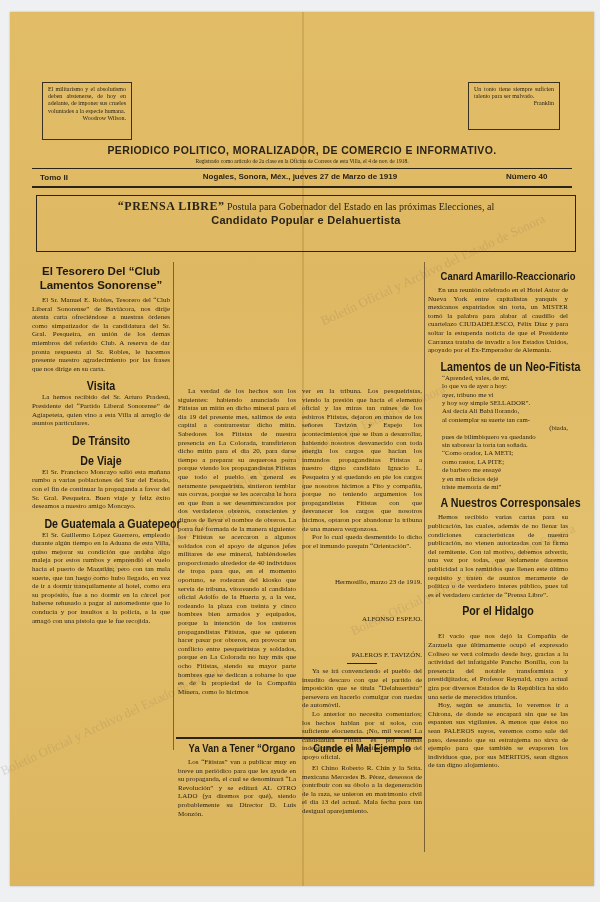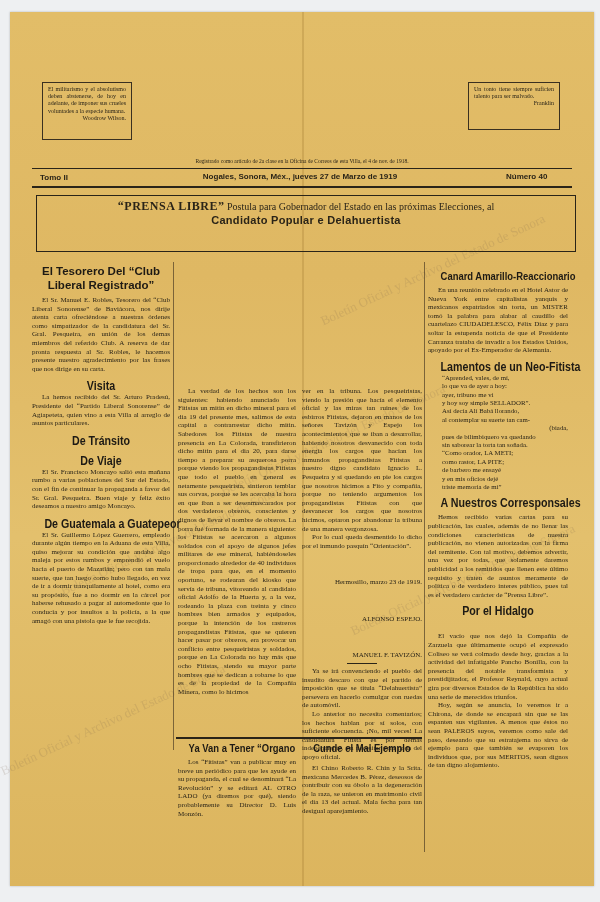--- a/index.html
+++ b/index.html
@@ -47,56 +47,57 @@
   <div class="watermark" style="left:-20px;top:700px">Boletín Oficial y Archivo del Estado de Sonora</div>
 
   <div class="abs quote-box" style="left:32px;top:70px;width:78px;height:50px">
     <div>El militarismo y el absolutismo deben abstenerse, de hoy en adelante, de imponer sus crueles voluntades a la especie humana.</div>
     <div class="auth">Woodrow Wilson.</div>
   </div>
   <div class="abs quote-box" style="left:458px;top:70px;width:80px;height:40px">
     <div>Un tonto tiene siempre suficien talento para ser malvado.</div>
     <div class="auth">Franklin</div>
   </div>
+  <div class="abs subtitle" style="left:20px;top:132px;width:544px">PERIODICO POLITICO, MORALIZADOR, DE COMERCIO E INFORMATIVO.</div>
   <div class="abs reg" style="left:20px;top:146px;width:544px">Registrado como artículo de 2a clase en la Oficina de Correos de esta Villa, el 4 de nov. de 1918.</div>
   <div class="rule" style="left:22px;top:156px;width:540px"></div>
   <div class="abs dateline" style="left:30px;top:161px">Tomo II</div>
   <div class="abs dateline" style="left:160px;top:160px;width:260px;text-align:center">Nogales, Sonora, Méx., jueves 27 de Marzo de 1919</div>
   <div class="abs dateline" style="left:496px;top:160px">Número 40</div>
   <div class="rule" style="left:22px;top:174px;width:540px;border-top-width:2px"></div>
 
   <div class="abs banner" style="left:26px;top:183px;width:538px;height:55px">
     <div class="l1"><b>“PRENSA LIBRE”</b><span> Postula para Gobernador del Estado en las próximas Elecciones, al</span></div>
     <div class="l3">Candidato Popular e Delahuertista</div>
   </div>
 
   <div class="vr" style="left:163px;top:250px;height:488px"></div>
   <div class="vr" style="left:414px;top:250px;height:590px"></div>
 
   <div class="col" style="left:22px;top:252px;width:138px">
-    <div class="hd hd-l" style="white-space:normal;transform:none;font-size:11.5px">El Tesorero Del “Club Liberal Registrado”</div>
+    <div class="hd hd-l" style="white-space:normal;transform:none;font-size:11.5px">El Tesorero Del “Club Lamentos Sonorense”</div>
     <p style="margin-top:4px">El Sr. Manuel E. Robles, Tesorero del “Club Liberal Sonorense” de Baviácora, nos dirije atenta carta ofreciéndose a nuestras órdenes como simpatizador de la candidatura del Sr. Gral. Pesqueira, en unión de los demas miembros del referido Club. A reserva de dar pronta respuesta al Sr. Robles, le hacemos presente nuestro agradecimiento por las frases que nos dirige en su carta.</p>
     <div class="hd hd-l" style="margin-top:6px">Visita</div>
     <p>La hemos recibido del Sr. Arturo Pradesú, Presidente del “Partido Liberal Sonorense” de Agiapeteta, quien vino a esta Villa al arreglo de asuntos particulares.</p>
     <div class="hd hd-l" style="margin-top:6px">De Tránsito</div>
     <div class="hd hd-l" style="margin-top:6px">De Viaje</div>
     <p>El Sr. Francisco Moncayo salió esta mañana rumbo a varias poblaciones del Sur del Estado, con el fin de continuar la propaganda a favor del Sr. Gral. Pesqueira. Buen viaje y feliz éxito deseamos a nuestro amigo Moncayo.</p>
     <div class="hd hd-l" style="margin-top:6px">De Guatemala a Guatepeor</div>
     <p>El Sr. Guillermo López Guerrero, empleado durante algún tiempo en la Aduana de esta Villa, quiso mejorar su condición que andaba algo maleja por estos rumbos y emprendió el vuelo hacia el puerto de Mazatlán; pero con tan mala suerte, que tan luego como hubo llegado, en vez de ir a dormir tranquilamente al hotel, como era su propósito, fue a no dormir en la cárcel por haberse rehusado a pagar al automedonte que lo conducía y por insultos a la policía, a la que amagó con una pistola que le fue recojida.</p>
   </div>
 
   <div class="col" style="left:168px;top:375px;width:118px">
     <p>La verdad de los hechos son los siguientes: habiendo anunciado los Fitistas un mitin en dicho mineral para el dia 19 del presente mes, salimos de esta capital a contrarrestar dicho mitin. Sabedores los Fitistas de nuestra presencia en La Colorada, transfirieron dicho mitin para el dia 20, para darse tiempo a preparar su asquerosa porra porque viendo los propagandistas Fitistas que todo el pueblo en general es netamente pesqueirista, sintieron temblar sus corvas, porque se les acercaba la hora en que iban a ser desenmascarados por dos verdaderos obreros, conscientes y dignos de llevar el nombre de obreros. La porra fué formada de la manera siguiente: los Fitistas se acercaron a algunos soldados con el apoyo de algunos jefes militares de ese mineral, habiéndoseles proporcionado alrededor de 40 individuos de tropa para que, en el momento oportuno, se rodearan del kiosko que servía de tribuna, vitoreando al candidato oficial Adolfo de la Huerta y, a la vez, rodeando la plaza con treinta y cinco hombres bien armados y equipados, porque la intención de los rastreros propagandistas Fitistas, que se quieren hacer pasar por obreros, era provocar un conflicto entre pesqueiristas y soldados, porque en La Colorada no hay más que ocho Fitistas, siendo su mayor parte hombres que se dedican a robarse lo que es de la propiedad de la Compañía Minera, como lo hicimos</p>
   </div>
   <div class="col" style="left:292px;top:375px;width:120px">
     <p style="text-indent:0">ver en la tribuna. Los pesqueiristas, viendo la presión que hacía el elemento oficial y las miras tan ruines de los esbirros Fitistas, dejaron en manos de los señores Tavizón y Espejo los acontecimientos que se iban a desarrollar, habiendo nosotros desvanecido con toda energía los cargos que hacían los inmundos propagandistas Fitistas a nuestro digno candidato Ignacio L. Pesqueira y sí quedando en pie los cargos que nosotros hicimos a Fito y compañía, porque no teniendo argumentos los propagandistas Fitistas con que desvanecer los cargos que nosotros hicimos, optaron por abandonar la tribuna de una manera vergonzosa.</p>
     <p>Por lo cual queda desmentido lo dicho por el inmundo pasquín “Orientación”.</p>
     <div class="sig">Hermosillo, marzo 23 de 1919.</div>
     <div class="sig">ALFONSO ESPEJO.</div>
-    <div class="sig">MANUEL F. TAVIZÓN.</div>
+    <div class="sig">PALEROS F. TAVIZÓN.</div>
     <div style="margin:3px auto;width:30px;border-top:1px solid #2a2418"></div>
     <p>Ya se irá convenciendo el pueblo del insudito descaro con que el partido de imposición que se titula “Delahuertista” persevera en hacerlo comulgar con ruedas de automóvil.</p>
     <p>Lo anterior no necesita comentarios; los hechos hablan por sí solos, con suficiente elocuencia. ¡No, mil veces! La candidatura Fitista es por demás independiente, sin necesitar para nada del apoyo oficial.</p>
   </div>
 
   <div class="hr2" style="left:166px;top:725px;width:246px"></div>
   <div class="col" style="left:168px;top:730px;width:118px">
     <div class="hd hd-m">Ya Van a Tener “Organo</div>
     <p style="margin-top:3px">Los “Fitistas” van a publicar muy en breve un periódico para que les ayude en su propaganda, el cual se denominará “La Revolución” y se editará AL OTRO LADO (ya diremos por qué), siendo probablemente su Director D. Luis Monzón.</p>
   </div>

